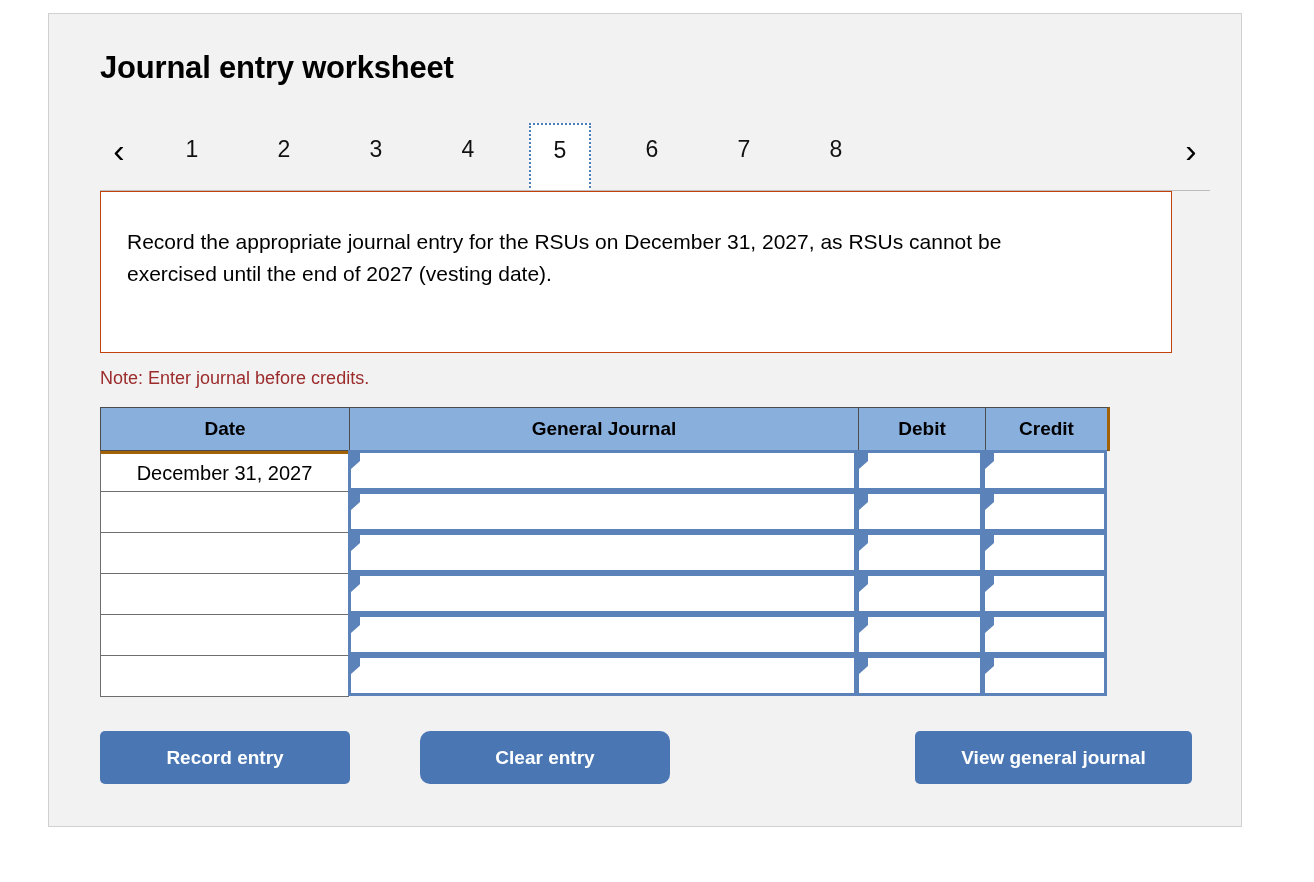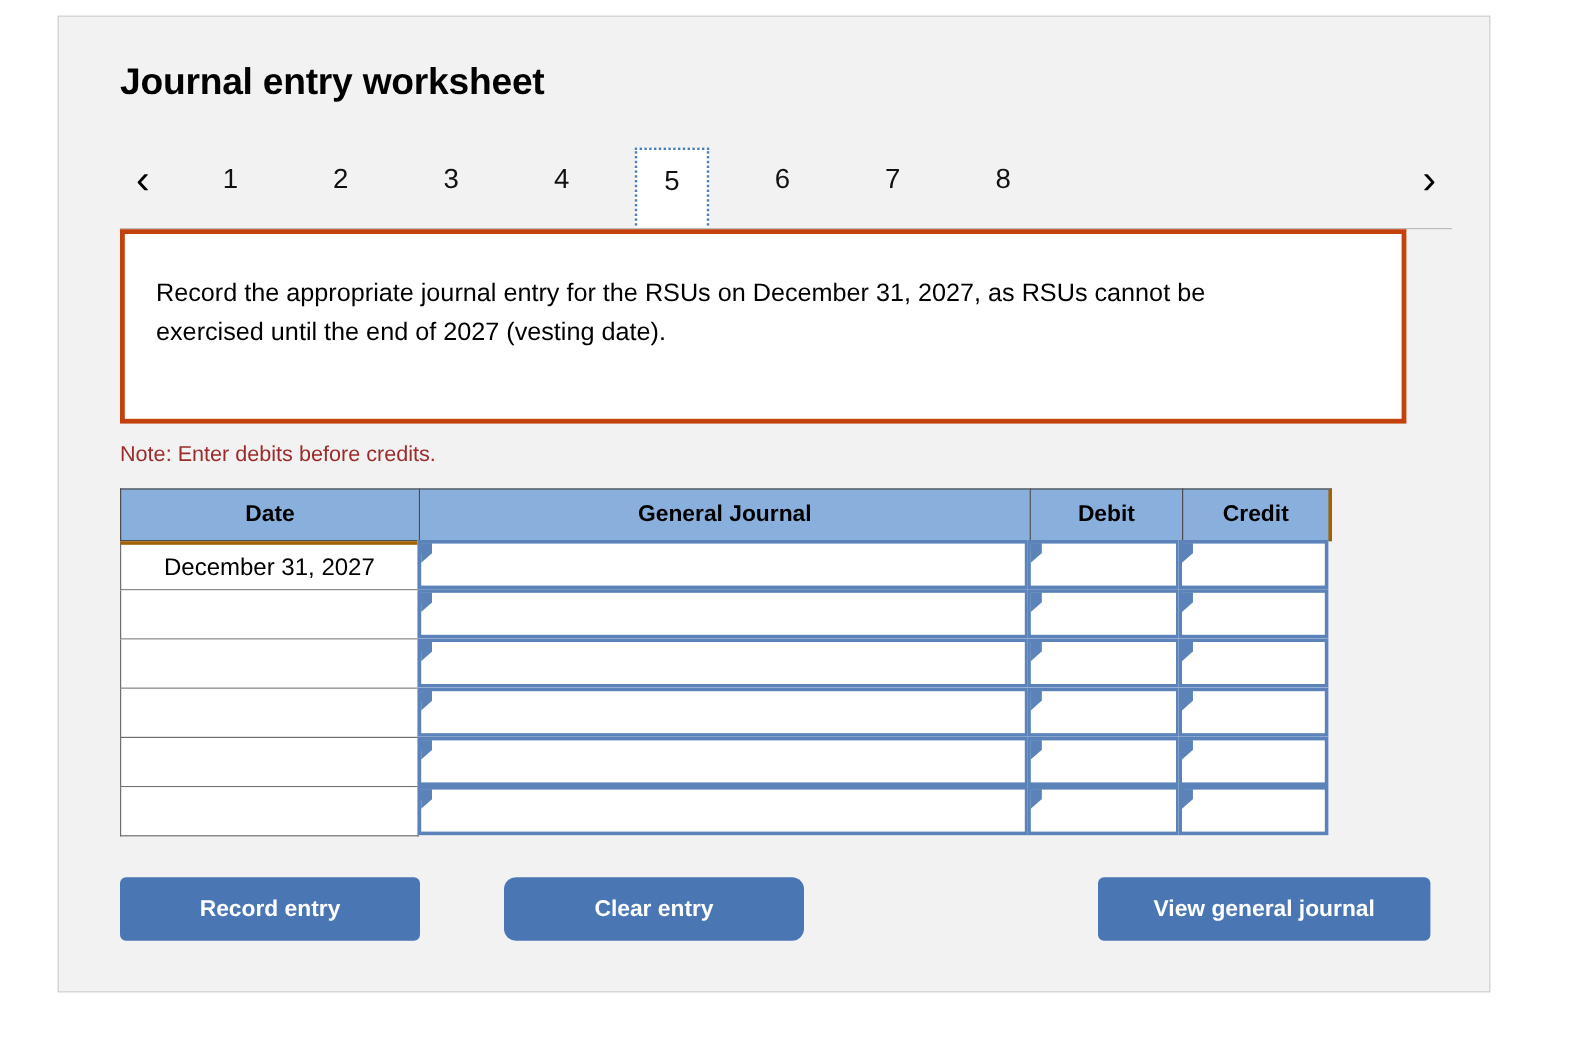--- a/index.html
+++ b/index.html
@@ -94,21 +94,21 @@
   }
 
   
   #instruction-panel {
     position: absolute;
     left: 51px;
     top: 177px;
     width: 1072px;
     height: 162px;
     background: #ffffff;
-    border: 4px solid #c2410c;
+    border: 1px solid #c2410c;
     box-sizing: border-box;
   }
   #instruction-text {
     position: absolute;
     left: 26px;
     top: 34px;
     width: 960px;
     font-size: 21px;
     line-height: 32px;
     color: #000000;
@@ -243,21 +243,21 @@
       <div class="tab-item" style="left: 521px;">6</div>
       <div class="tab-item" style="left: 613px;">7</div>
       <div class="tab-item" style="left: 705px;">8</div>
     </div>
   <div id="tab-strip-divider"></div>
 
   <div id="instruction-panel">
     <div id="instruction-text">Record the appropriate journal entry for the RSUs on December 31, 2027, as RSUs cannot be exercised until the end of 2027 (vesting date).</div>
   </div>
 
-  <div id="note-text">Note: Enter debits before credits.</div>
+  <div id="note-text">Note: Enter journal before credits.</div>
 
   <div id="journal-table">
     <div class="jt-row header-row">
       <div class="jt-cell col-date">Date</div>
       <div class="jt-cell col-gj">General Journal</div>
       <div class="jt-cell col-debit">Debit</div>
       <div class="jt-cell col-credit">Credit</div>
     </div>
     <div id="table-body">
         <div class="jt-row data-row">

